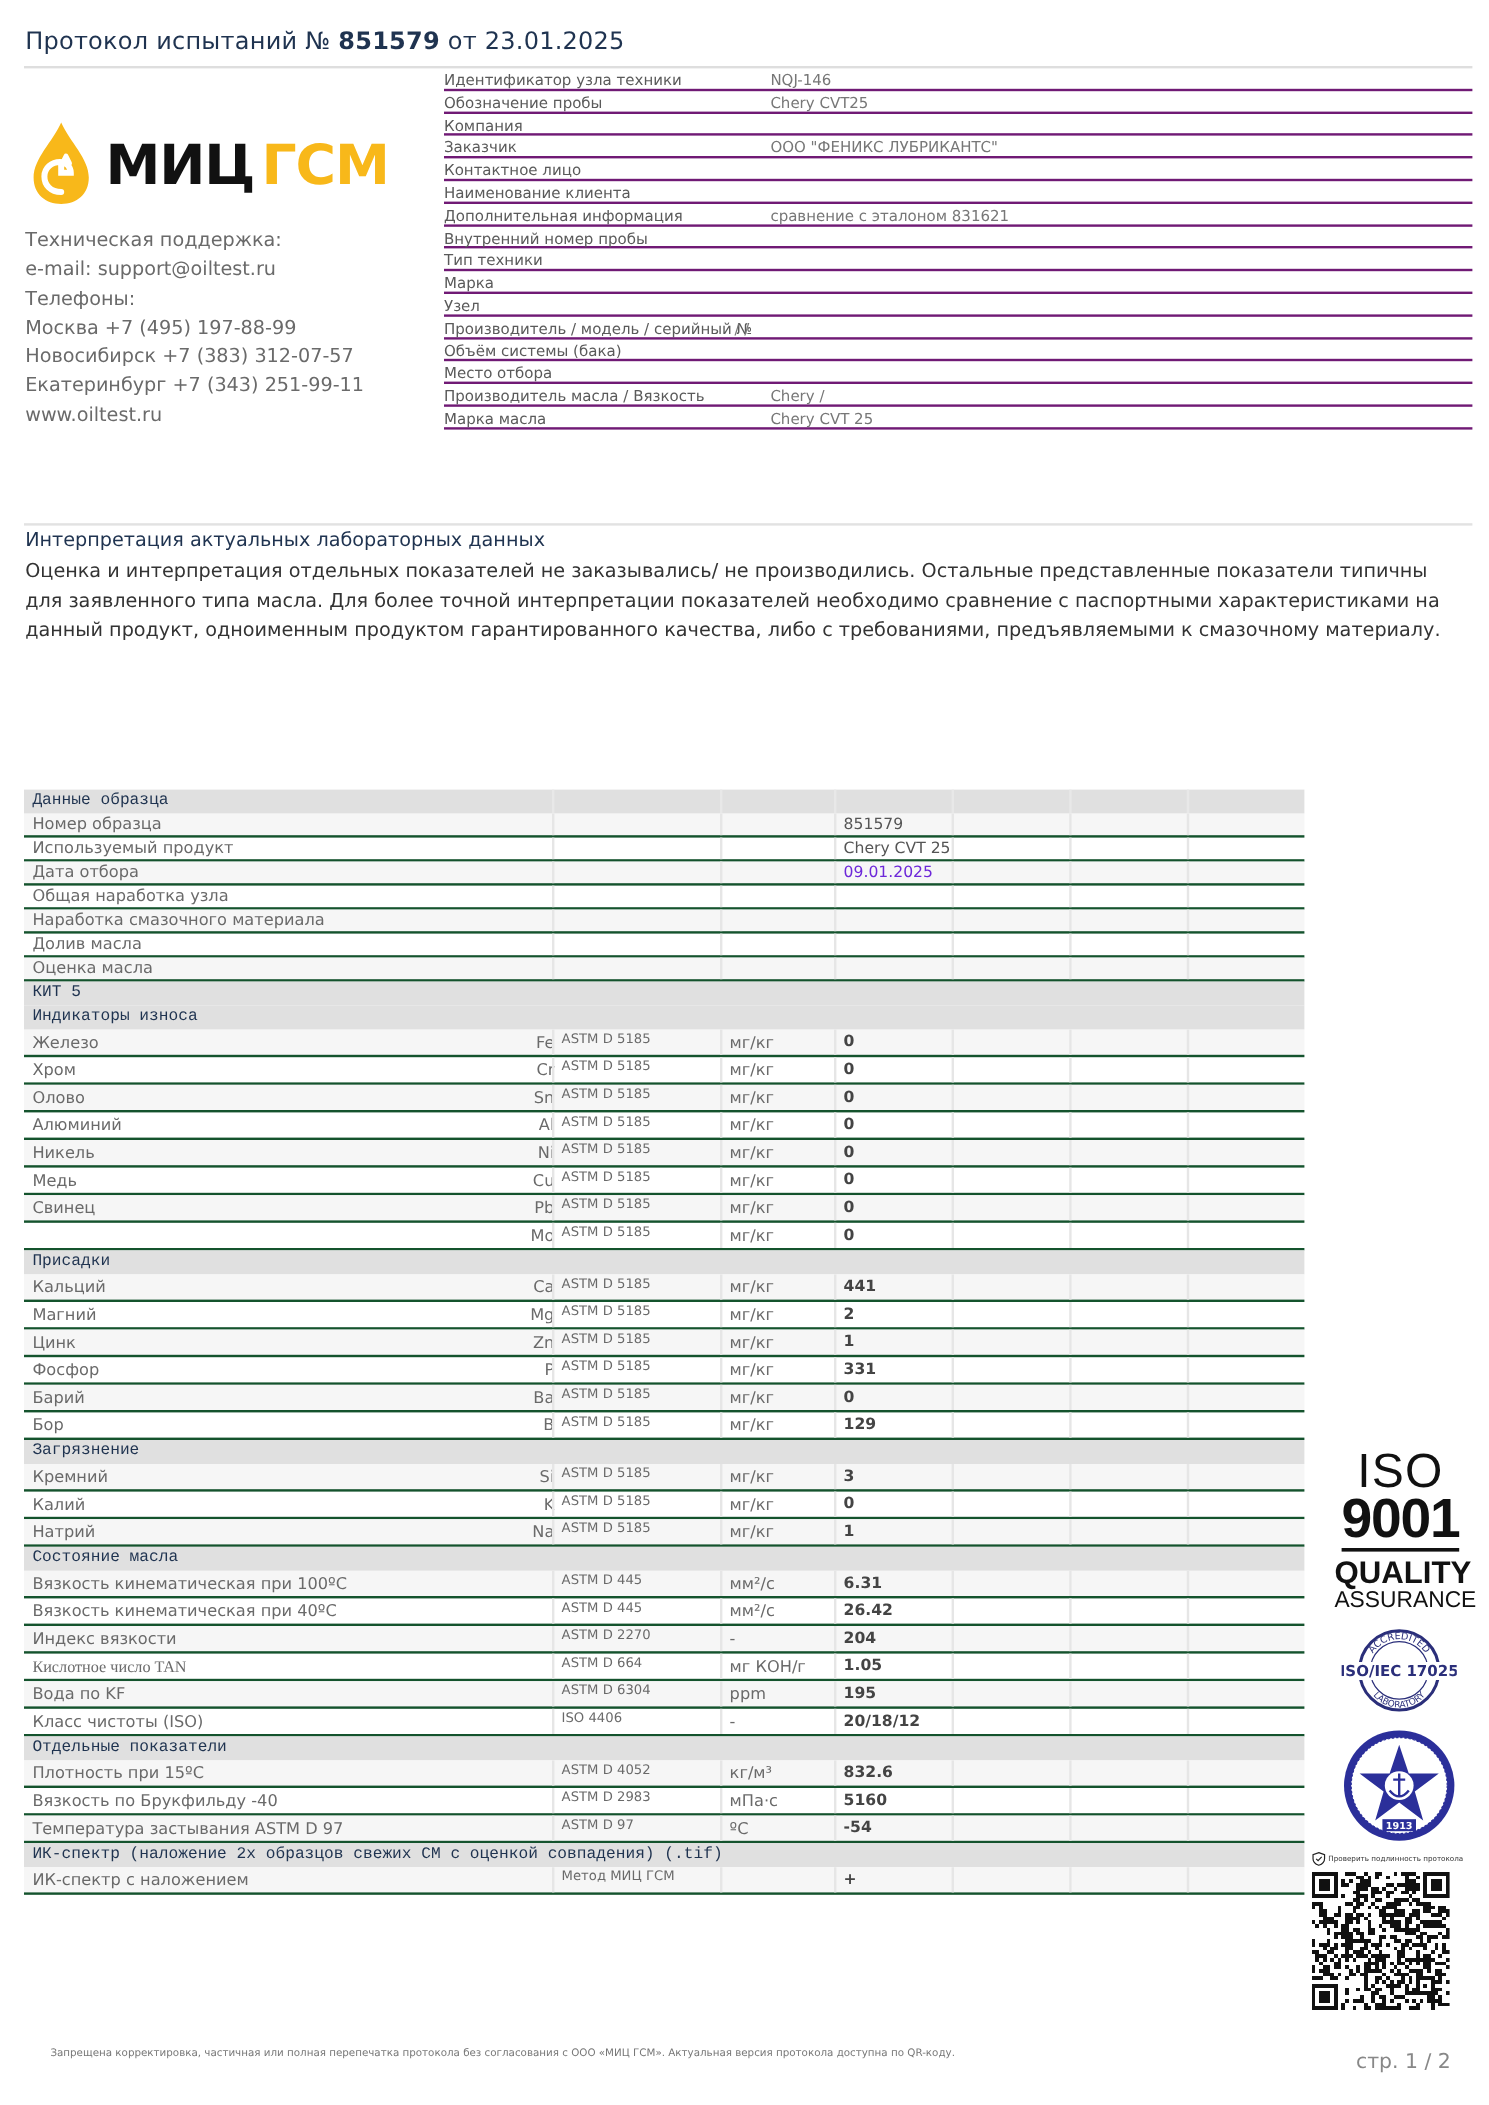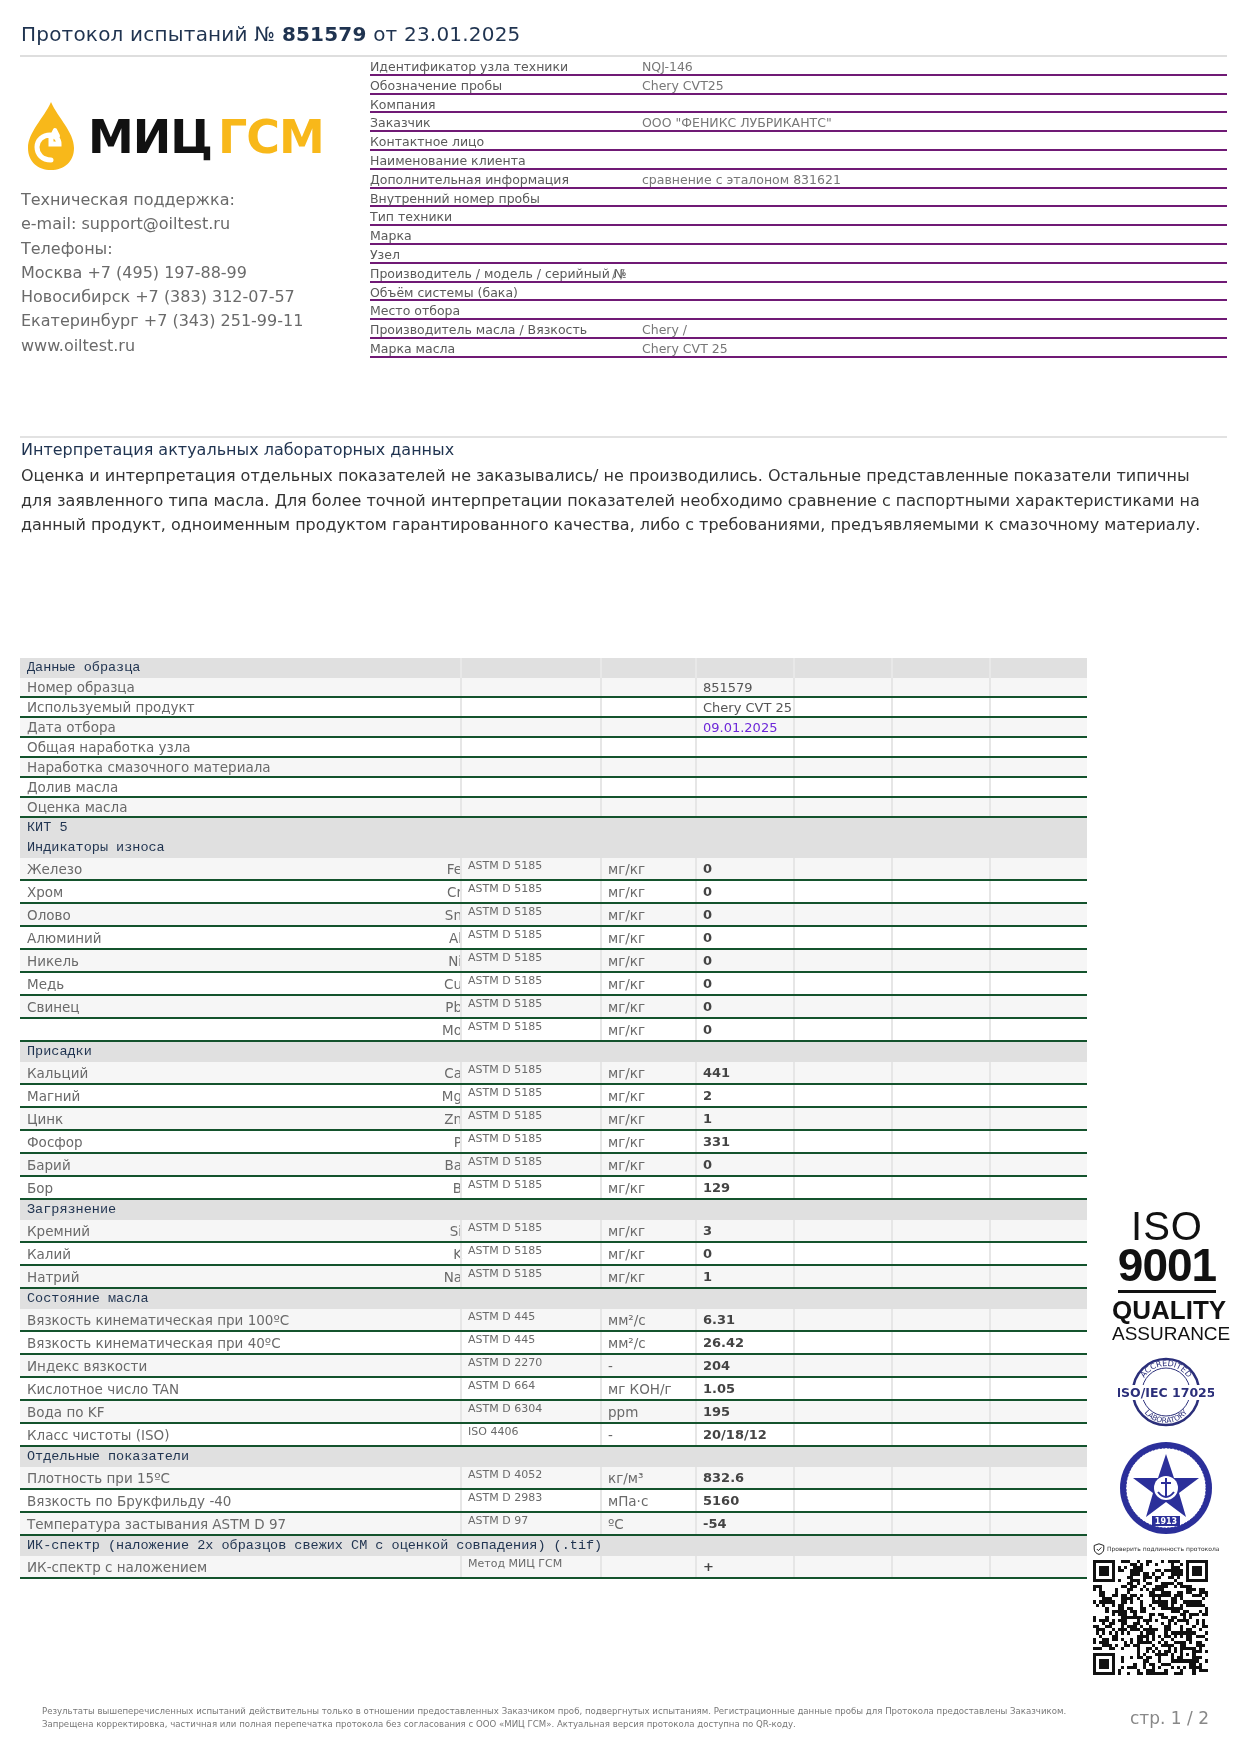--- a/index.html
+++ b/index.html
@@ -443,21 +443,21 @@
         <span class="c c0" style="line-height: 22px;">Индекс вязкости</span>
         <span class="sym"></span>
         <span class="c c1">ASTM D 2270</span>
         <span class="c c2">-</span>
         <span class="c c3">204</span>
         <span class="c c4"></span>
         <span class="c c5"></span>
         <span class="c c6"></span>
       </div>
       <div class="r tall">
-        <span class="c c0" style="line-height: 22px;">Кислотное число TAN</span>
+        <span class="c c0" style="line-height: 22px; font-family: Liberation Serif, serif;">Кислотное число TAN</span>
         <span class="sym"></span>
         <span class="c c1">ASTM D 664</span>
         <span class="c c2">мг КОН/г</span>
         <span class="c c3">1.05</span>
         <span class="c c4"></span>
         <span class="c c5"></span>
         <span class="c c6"></span>
       </div>
       <div class="r tall">
         <span class="c c0" style="line-height: 22px;">Вода по KF</span>
@@ -1119,16 +1119,15 @@
     <rect x="32" y="2" width="3" height="3" fill="#111"></rect>
     <rect x="0" y="30" width="7" height="7" fill="#111"></rect>
     <rect x="1" y="31" width="5" height="5" fill="#fff"></rect>
     <rect x="2" y="32" width="3" height="3" fill="#111"></rect>
     <rect x="28" y="28" width="5" height="5" fill="#111"></rect>
     <rect x="29" y="29" width="3" height="3" fill="#fff"></rect>
     <rect x="30" y="30" width="1" height="1" fill="#111"></rect>
   </svg>
 
 <div class="footer">
-  <div>Результаты вышеперечисленных испытаний действительны только в отношении предоставленных Заказчиком проб, подвергнутых испытаниям. Регистрационные данные пробы для Протокола предоставлены Заказчиком.</div>
   <div>Запрещена корректировка, частичная или полная перепечатка протокола без согласования с ООО «МИЦ ГСМ». Актуальная версия протокола доступна по QR-коду.</div>
 </div>
 <div class="page">стр. 1 / 2</div>
 
 </body></html>

